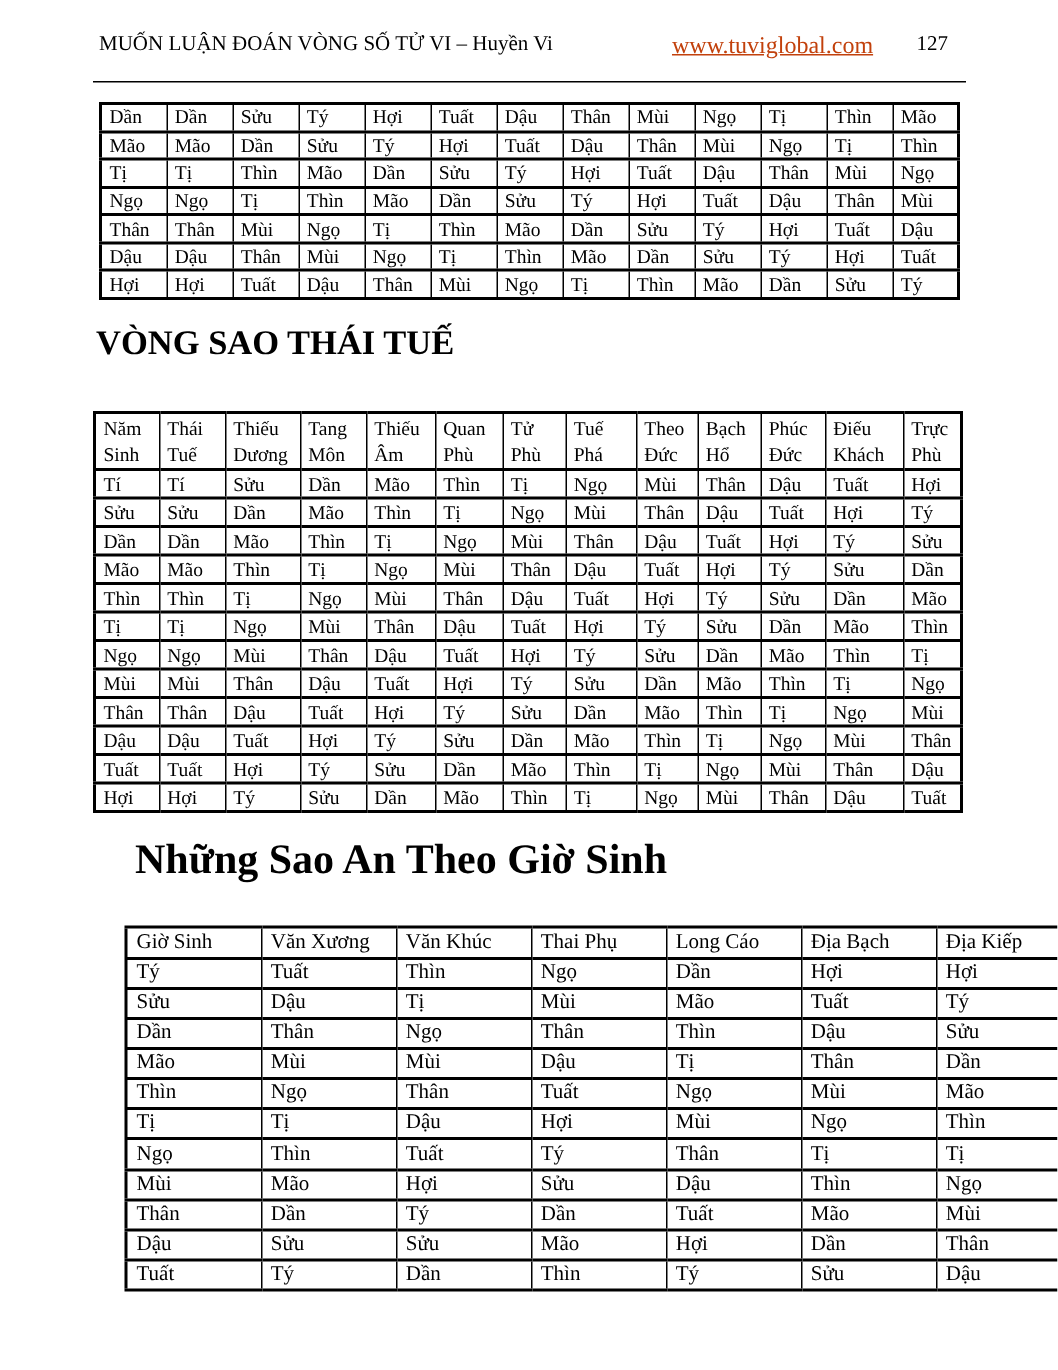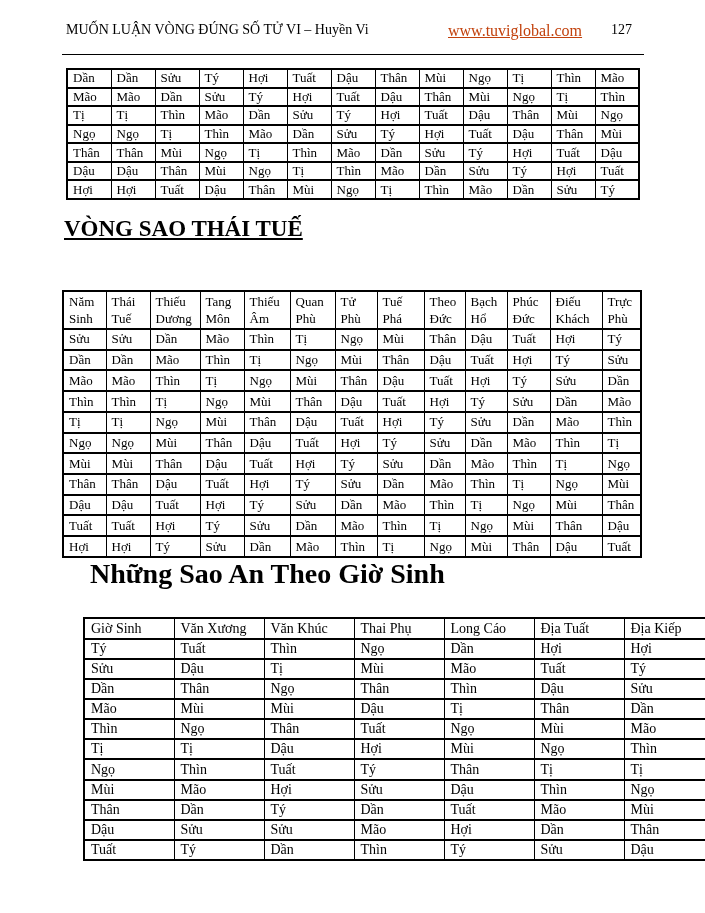--- a/index.html
+++ b/index.html
@@ -35,45 +35,45 @@
     text-align: left;
     vertical-align: middle;
     font-weight: normal;
     overflow: hidden;
     white-space: nowrap;
   }
   
   table.t1 { left: 66px; top: 68px; width: 574px; height: 132px; }
 
   
-  table.t2 { left: 62px; top: 274px; width: 578px; height: 268px; margin-top: 16px; }
+  table.t2 { left: 62px; top: 274px; width: 578px; height: 268px; }
   table.t2 thead tr { height: 38px; }
   table.t2 thead th { white-space: normal; line-height: 17px; vertical-align: middle; }
 
   
   table.t3 { left: 83px; top: 617px; width: 632px; height: 244px; font-size: 14px; }
   table.t3 th, table.t3 td { padding-left: 6px; }
   table.t3 thead tr { height: 21px; }
 
   
   h1.heading-1 {
     position: absolute; left: 64px; top: 216px; margin: 0;
-    font-size: 23px; font-weight: bold; white-space: nowrap; text-decoration: underline;
+    font-size: 23px; font-weight: bold; white-space: nowrap;
   }
   h2.heading-2 {
     position: absolute; left: 90px; top: 558px; margin: 0;
     font-size: 28px; font-weight: bold; white-space: nowrap;
   }
 </style>
 </head>
 <body>
 
 <div class="page">
 
-  <span class="doc-title">MUỐN LUẬN VÒNG ĐÚNG SỐ TỬ VI – Huyền Vi</span>
+  <span class="doc-title">MUỐN LUẬN ĐOÁN VÒNG SỐ TỬ VI – Huyền Vi</span>
   <a class="site-link" href="#">www.tuviglobal.com</a>
   <span class="page-number">127</span>
   <div class="header-rule"></div>
 
   <table class="grid t1">
     <tbody>
         <tr>
           <td>Dần</td>
           <td>Dần</td>
           <td>Sửu</td>
@@ -210,20 +210,35 @@
           <th>Tuế Phá</th>
           <th>Theo Đức</th>
           <th>Bạch Hổ</th>
           <th>Phúc Đức</th>
           <th>Điếu Khách</th>
           <th>Trực Phù</th>
         </tr>
     </thead>
     <tbody>
         <tr>
+          <td>Tí</td>
+          <td>Tí</td>
+          <td>Sửu</td>
+          <td>Dần</td>
+          <td>Mão</td>
+          <td>Thìn</td>
+          <td>Tị</td>
+          <td>Ngọ</td>
+          <td>Mùi</td>
+          <td>Thân</td>
+          <td>Dậu</td>
+          <td>Tuất</td>
+          <td>Hợi</td>
+        </tr>
+        <tr>
           <td>Sửu</td>
           <td>Sửu</td>
           <td>Dần</td>
           <td>Mão</td>
           <td>Thìn</td>
           <td>Tị</td>
           <td>Ngọ</td>
           <td>Mùi</td>
           <td>Thân</td>
           <td>Dậu</td>
@@ -386,21 +401,21 @@
 
   <h2 class="heading-2">Những Sao An Theo Giờ Sinh</h2>
   <table class="grid t3">
     <thead>
       <tr>
           <th>Giờ Sinh</th>
           <th>Văn Xương</th>
           <th>Văn Khúc</th>
           <th>Thai Phụ</th>
           <th>Long Cáo</th>
-          <th>Địa Tuất</th>
+          <th>Địa Bạch</th>
           <th>Địa Kiếp</th>
         </tr>
     </thead>
     <tbody>
         <tr>
           <td>Tý</td>
           <td>Tuất</td>
           <td>Thìn</td>
           <td>Ngọ</td>
           <td>Dần</td>

